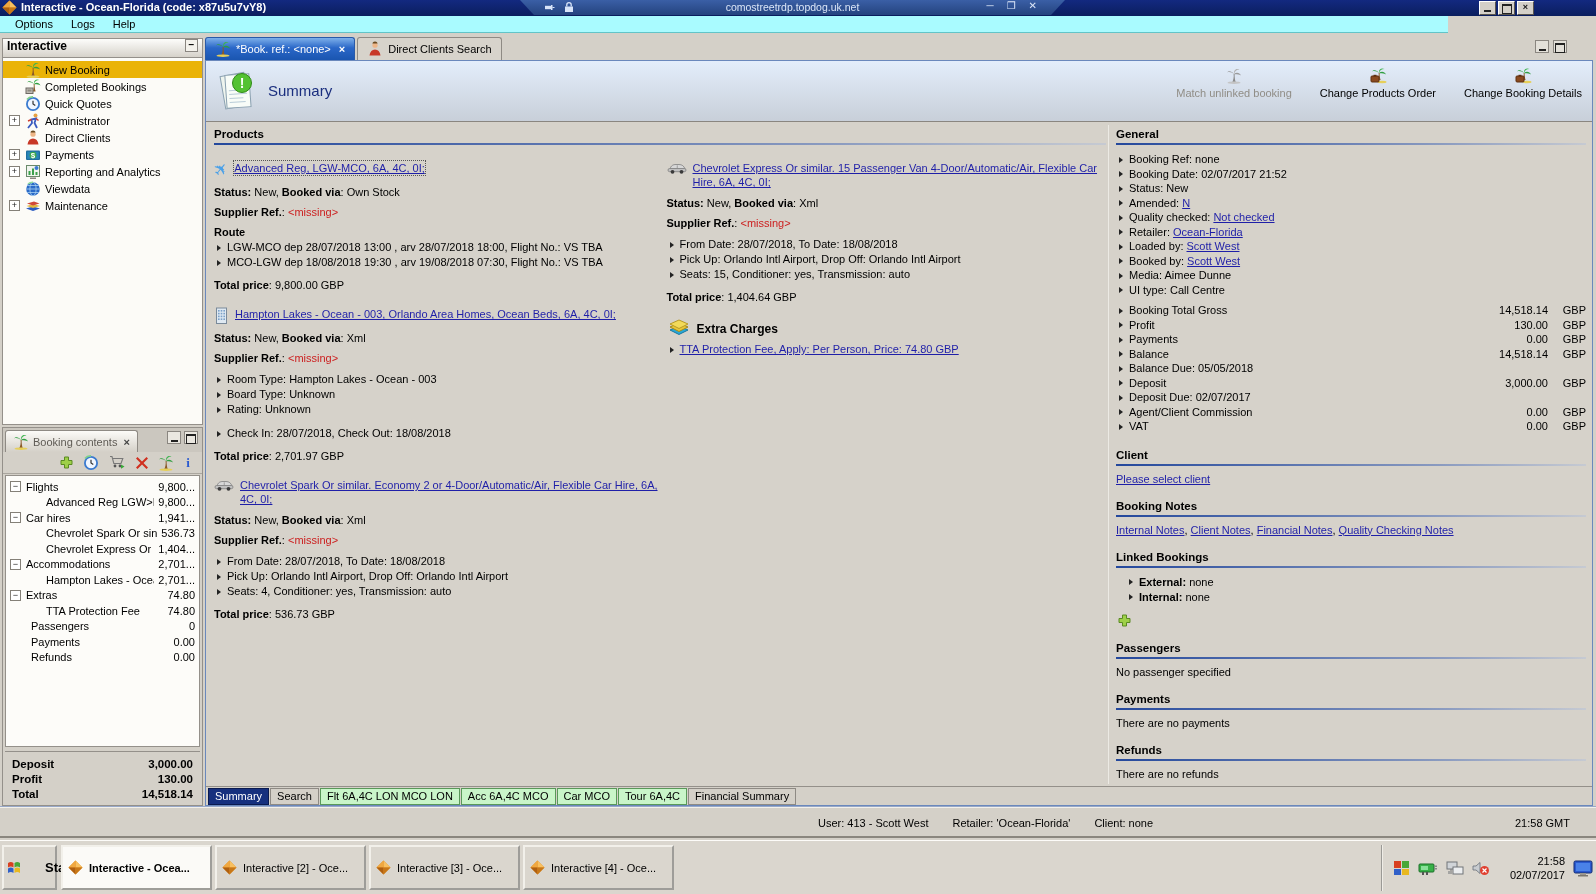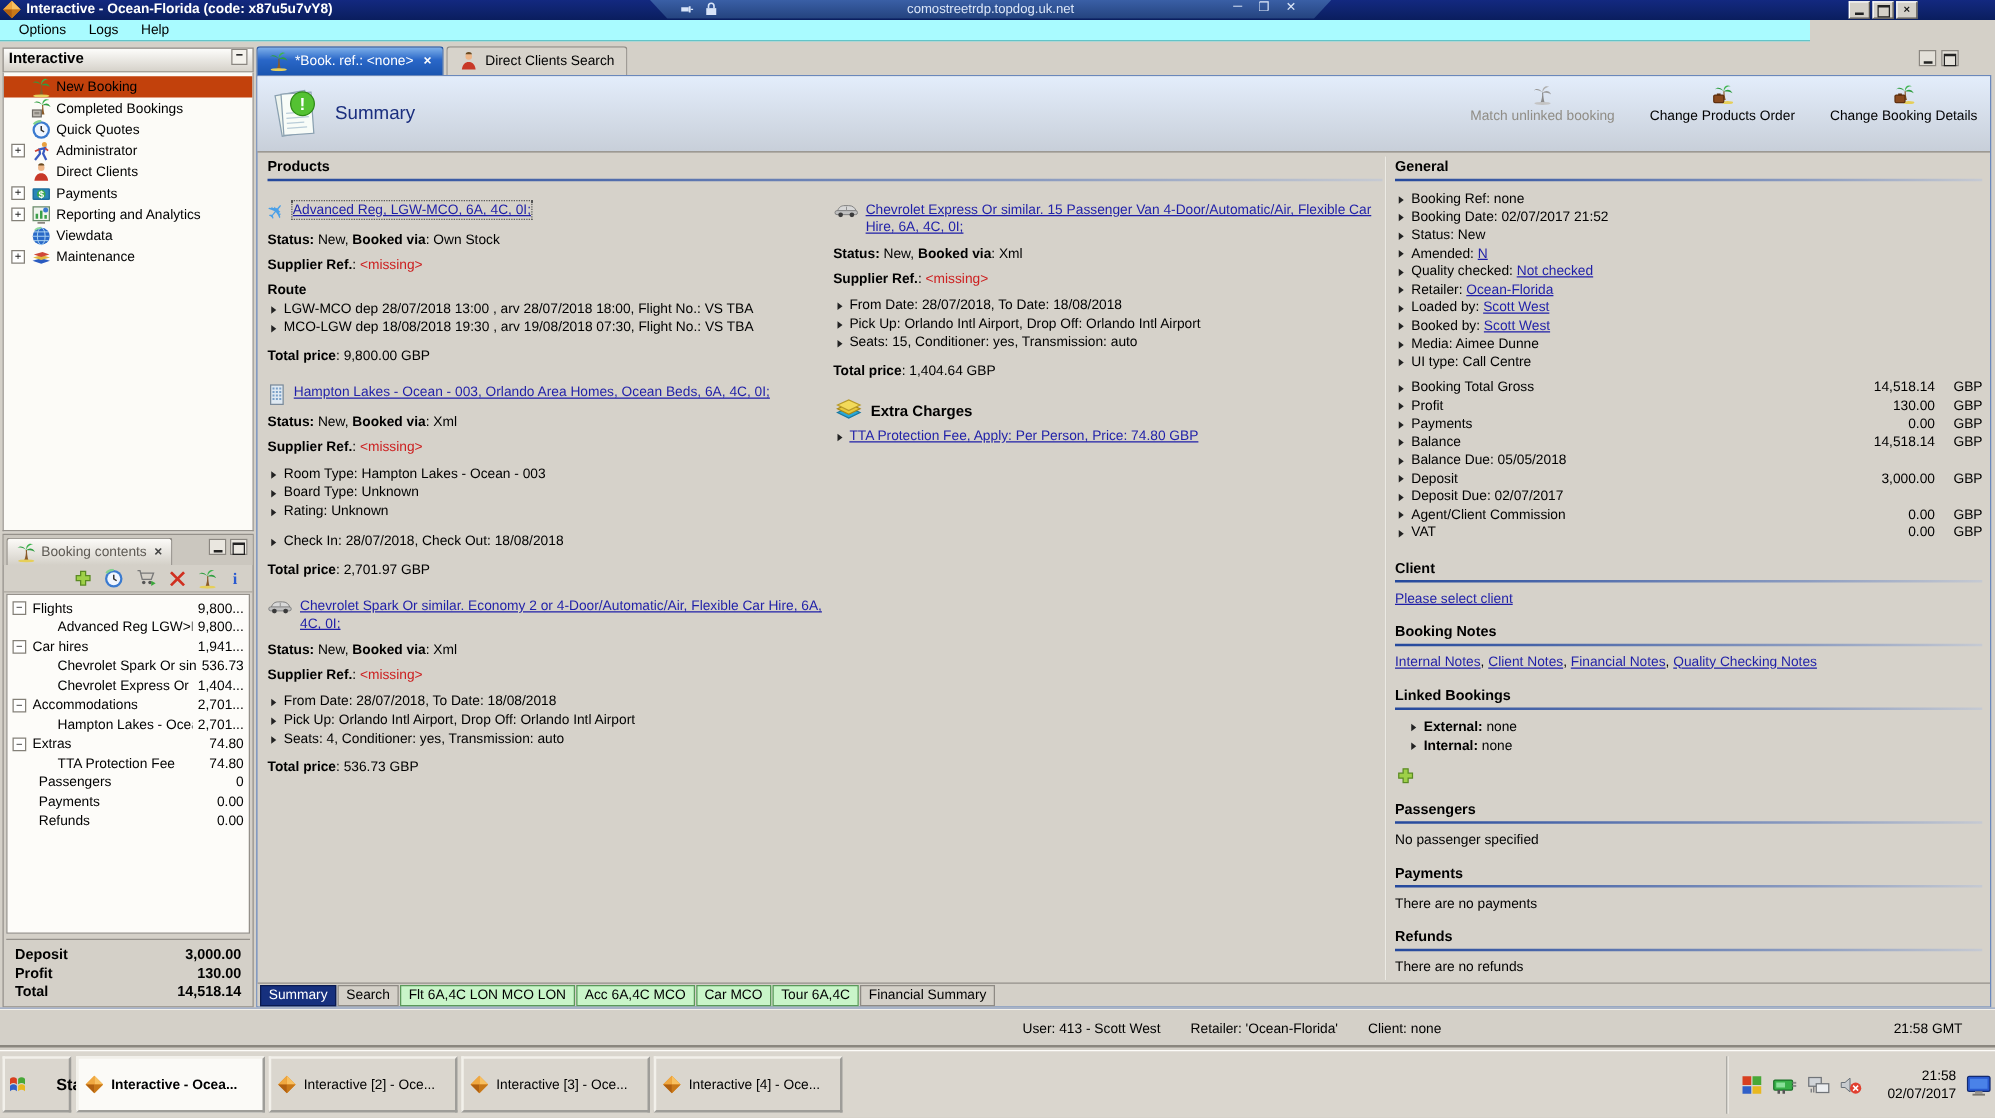--- a/index.html
+++ b/index.html
@@ -35,21 +35,21 @@
 
   
   .sidebar-top { position:absolute; left:2px; top:38px; width:201px; height:387px; }
   .sb-header { height:20px; background:linear-gradient(#fdfdfb,#d6d2ca); border:1px solid #94908a;
     display:flex; align-items:flex-start; justify-content:space-between; padding:0 4px; font-weight:bold; font-size:12px; }
   .collapse-btn { width:13px; height:13px; border:1px solid #8a8680; background:#f4f2ec;
     font-size:10px; line-height:10px; text-align:center; }
   .sb-body { position:absolute; top:20px; bottom:0; left:0; right:0; background:#fcfbf7;
     border:1px solid #94908a; border-top:none; overflow:hidden; padding-top:3px; }
   .tree-item { height:17px; display:flex; align-items:center; cursor:default; }
-  .tree-item.selected { background:#c2410c; }
+  .tree-item.selected { background:#eab308; }
   .tree-item.no-exp { padding-left:21px; }
   .expander { flex:0 0 auto; width:11px; height:11px; border:1px solid #848078; background:#fff;
     margin:0 4px 0 6px; font-size:9px; line-height:9px; text-align:center; color:#222; }
   .tree-item .icon { width:17px; height:16px; }
   .tree-item .label { margin-left:4px; white-space:nowrap; }
 
   
   .sidebar-bottom { position:absolute; left:2px; top:427px; width:201px; height:379px;
     background:#d4d0c8; border:1px solid #94908a; }
   .bc-header { height:24px; background:#cbc7bf; position:relative; }

